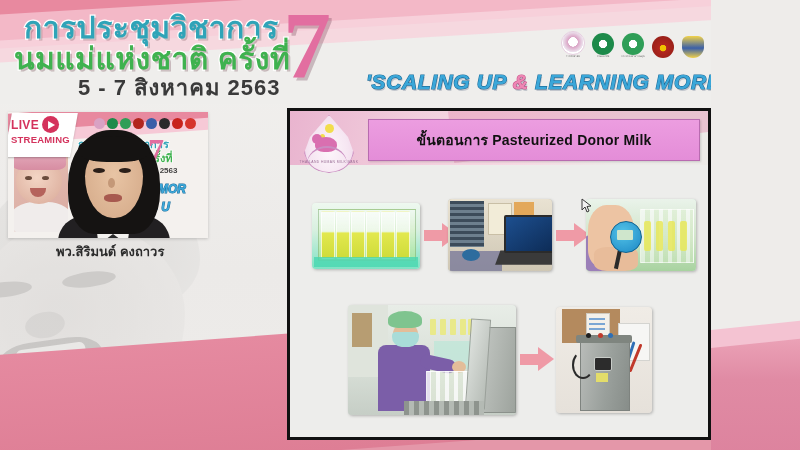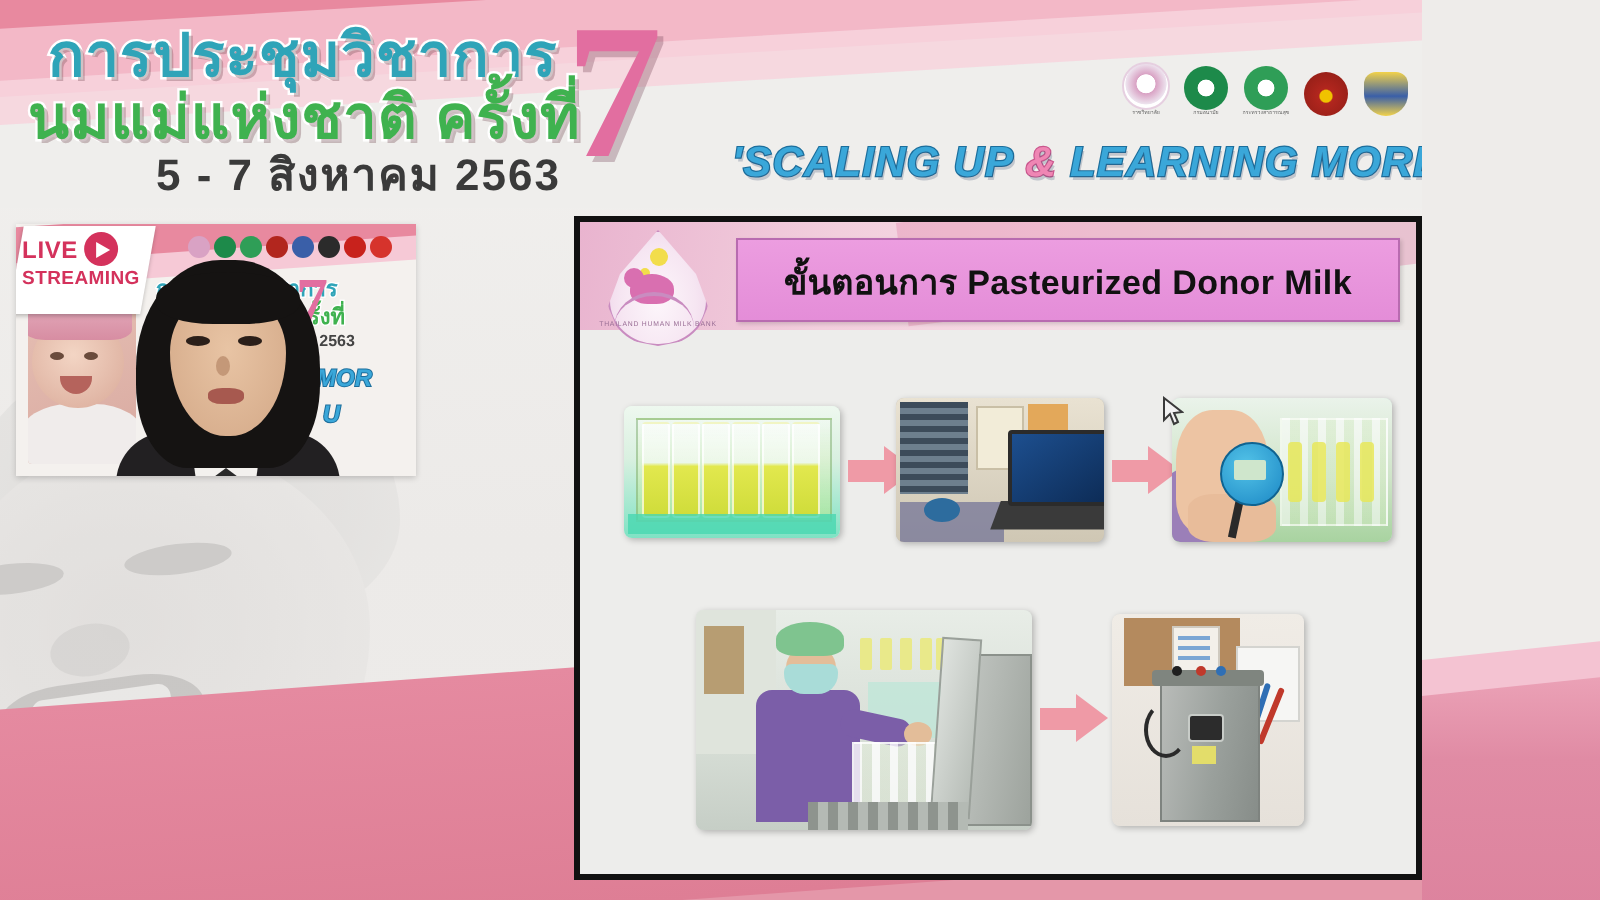--- a/index.html
+++ b/index.html
@@ -154,21 +154,21 @@
   .drop-babyhead{position:absolute;left:14px;top:19px;width:10px;height:10px;border-radius:50%;background:#d96fb0;}
   .drop-hands{position:absolute;left:9px;top:31px;width:40px;height:16px;border-top:2.4px solid #c98cc0;
               border-radius:50% 50% 0 0/100% 100% 0 0;}
   .hmb-cap{position:absolute;left:-1px;top:45px;width:64px;text-align:center;font-size:3.4px;color:#9a6f96;
            letter-spacing:.4px;white-space:nowrap;}
 
   .title-box{position:absolute;left:78px;top:8px;width:330px;height:40px;
              background:linear-gradient(180deg,#ec9de0 0%,#e48dd8 100%);
              border:1px solid #b86bb0;display:flex;align-items:center;justify-content:center;
              box-shadow:1px 1px 2px rgba(0,0,0,.15);}
-  .title-txt{font-size:17px;font-weight:bold;color:#111;white-space:nowrap;letter-spacing:.2px;}
+  .title-txt{font-size:14px;font-weight:bold;color:#111;white-space:nowrap;letter-spacing:.2px;}
 
   
   .ph{position:absolute;border-radius:4px;overflow:hidden;box-shadow:1px 1px 3px rgba(0,0,0,.25);}
   .ph1{left:22px;top:92px;width:108px;height:66px;background:#dff3e4;}
   .ph2{left:158px;top:88px;width:104px;height:72px;background:#c8c2b4;}
   .ph3{left:296px;top:88px;width:110px;height:72px;background:#cfe7dd;}
   .ph4{left:58px;top:194px;width:168px;height:110px;background:#d3d9d4;}
   .ph5{left:266px;top:196px;width:96px;height:106px;background:#dcdad6;}
 
   
@@ -379,20 +379,21 @@
     <div class="live">
       <div class="live-in">
         <div class="live-row">
           <span class="live-t1">LIVE</span>
           <span class="live-play"></span>
         </div>
         <div class="live-t2">STREAMING</div>
       </div>
     </div>
   </div>
+  <div class="vid-name">พว.สิริมนต์  คงถาวร</div>
 
   <div class="right-white"></div>
   <div class="corner"></div>
   <div class="corner-top"></div>
 
   <div class="panel">
     <div class="panel-body"></div>
     <div class="panel-bgtop"></div>
     <div class="panel-bgtop2"></div>
 

